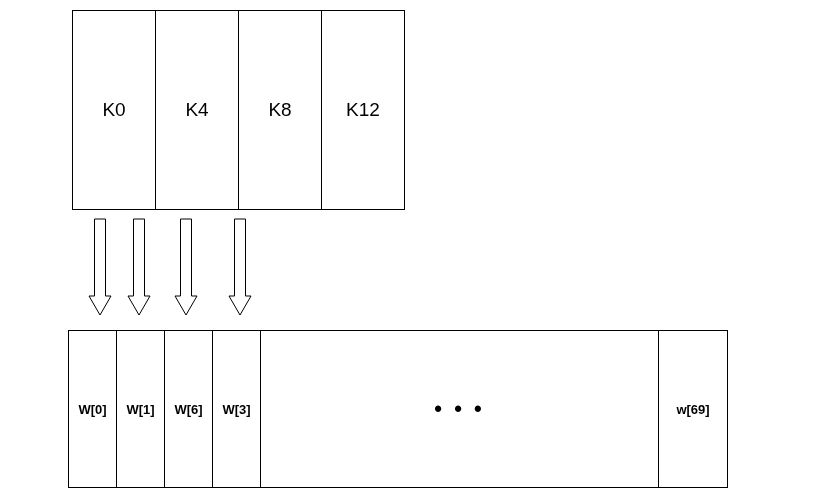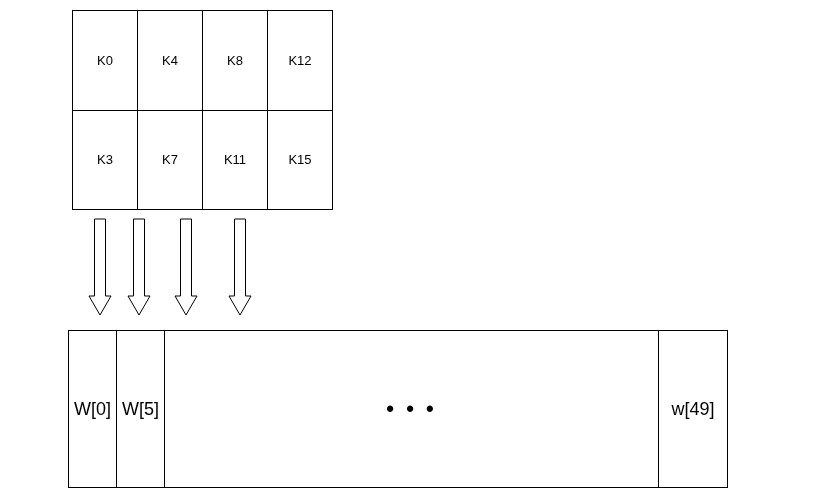--- a/index.html
+++ b/index.html
@@ -32,22 +32,22 @@
     height: 200px;
     border-collapse: collapse;
     table-layout: fixed;
   }
   #key-matrix td {
     border: 1px solid #000000;
     width: 50px;
     height: 50px;
     text-align: center;
     vertical-align: middle;
-    font-size: 13px;
-    padding: 7px;
+    font-size: 19px;
+    padding: 16px;
   }
 
   
   .arrow {
     position: absolute;
   }
 
   
   #word-bar {
     position: absolute;
@@ -58,22 +58,23 @@
     border: 1px solid #000000;
     box-sizing: border-box;
     display: flex;
   }
   .word-cell {
     border-right: 1px solid #000000;
     box-sizing: border-box;
     display: flex;
     align-items: center;
     justify-content: center;
-    font-size: 18px;
+    font-size: 13px;
     height: 100%;
+    font-weight: bold;
   }
   .word-cell:last-child {
     border-right: none;
   }
   .cell-w0  { width: 48px; }
   .cell-w1  { width: 48px; }
   .cell-w2  { width: 48px; }
   .cell-w3  { width: 48px; }
   .cell-gap { flex: 1 1 auto; font-size: 22px; letter-spacing: 3px; font-weight: bold; }
   .cell-w42 { width: 68px; }
@@ -85,26 +86,20 @@
 <div id="canvas">
 
   <table id="key-matrix">
     <tbody>
         <tr>
       <td>K0</td>
       <td>K4</td>
       <td>K8</td>
       <td>K12</td>
     </tr>
-    <tr>
-      <td>K3</td>
-      <td>K7</td>
-      <td>K11</td>
-      <td>K15</td>
-    </tr>
   </tbody>
     </table>
 
   <svg class="arrow" style="left:88px; top:218px;" width="26" height="100" viewBox="0 0 26 100">
     <path d="M6.5 1 L17.5 1 L17.5 78 L23 78 L12 97 L1 78 L6.5 78 Z" fill="#ffffff" stroke="#000000" stroke-width="1"></path>
   </svg>
 
   <svg class="arrow" style="left:127px; top:218px;" width="26" height="100" viewBox="0 0 26 100">
     <path d="M6.5 1 L17.5 1 L17.5 78 L23 78 L12 97 L1 78 L6.5 78 Z" fill="#ffffff" stroke="#000000" stroke-width="1"></path>
   </svg>
@@ -112,18 +107,20 @@
   <svg class="arrow" style="left:174px; top:218px;" width="26" height="100" viewBox="0 0 26 100">
     <path d="M6.5 1 L17.5 1 L17.5 78 L23 78 L12 97 L1 78 L6.5 78 Z" fill="#ffffff" stroke="#000000" stroke-width="1"></path>
   </svg>
 
   <svg class="arrow" style="left:228px; top:218px;" width="26" height="100" viewBox="0 0 26 100">
     <path d="M6.5 1 L17.5 1 L17.5 78 L23 78 L12 97 L1 78 L6.5 78 Z" fill="#ffffff" stroke="#000000" stroke-width="1"></path>
   </svg>
 
   <div id="word-bar">
     <div class="word-cell cell-w0">W[0]</div>
-    <div class="word-cell cell-w2">W[5]</div>
+    <div class="word-cell cell-w1">W[1]</div>
+    <div class="word-cell cell-w2">W[6]</div>
+    <div class="word-cell cell-w3">W[3]</div>
     <div class="word-cell cell-gap">• • •</div>
-    <div class="word-cell cell-w42">w[49]</div>
+    <div class="word-cell cell-w42">w[69]</div>
   </div>
 
 </div>
 
 </body></html>

